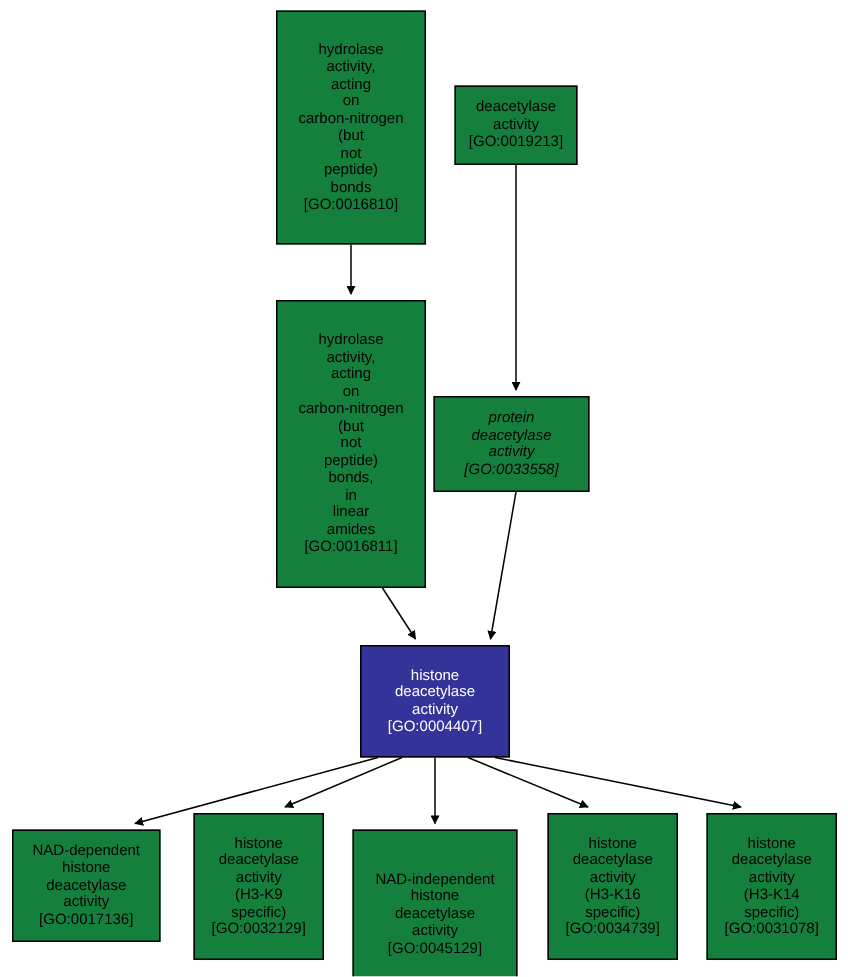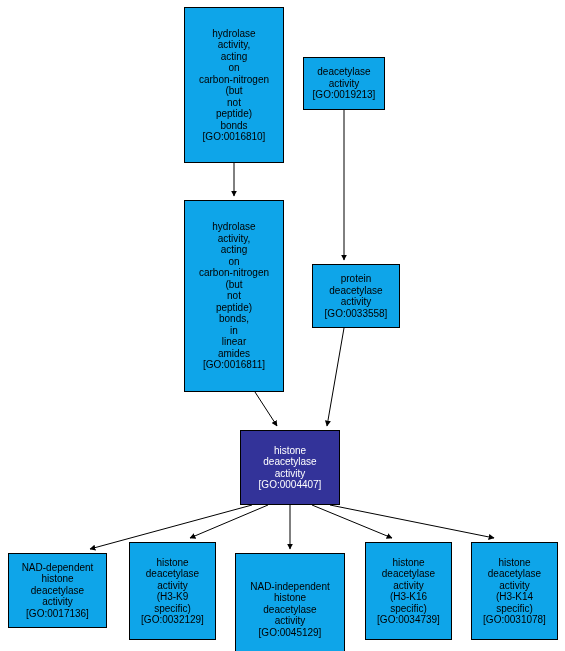--- a/index.html
+++ b/index.html
@@ -20,21 +20,21 @@
     box-sizing: border-box;
     border: 1px solid #000000;
     display: flex;
     flex-direction: column;
     align-items: center;
     justify-content: center;
     text-align: center;
     font-size: 10px;
     line-height: 11.5px;
     color: #000000;
-    background: #0ea5e9;
+    background: #15803d;
     padding: 2px 2px;
     white-space: pre-line;
   }
   .node.highlight {
     background: #333399;
     color: #ffffff;
   }
   .node .label {
     display: block;
     width: 100%;
@@ -90,21 +90,21 @@
 on
 carbon-nitrogen
 (but
 not
 peptide)
 bonds,
 in
 linear
 amides
 [GO:0016811]</span></div>
-      <div class="node" style="left: 312px; top: 264px; width: 88px; height: 64px;"><span class="label">protein
+      <div class="node" style="left: 289px; top: 264px; width: 104px; height: 64px; font-style: italic;"><span class="label">protein
 deacetylase
 activity
 [GO:0033558]</span></div>
       <div class="node highlight" style="left: 240px; top: 430px; width: 100px; height: 75px;"><span class="label">histone
 deacetylase
 activity
 [GO:0004407]</span></div>
       <div class="node" style="left: 8px; top: 553px; width: 99px; height: 75px;"><span class="label">NAD-dependent
 histone
 deacetylase

